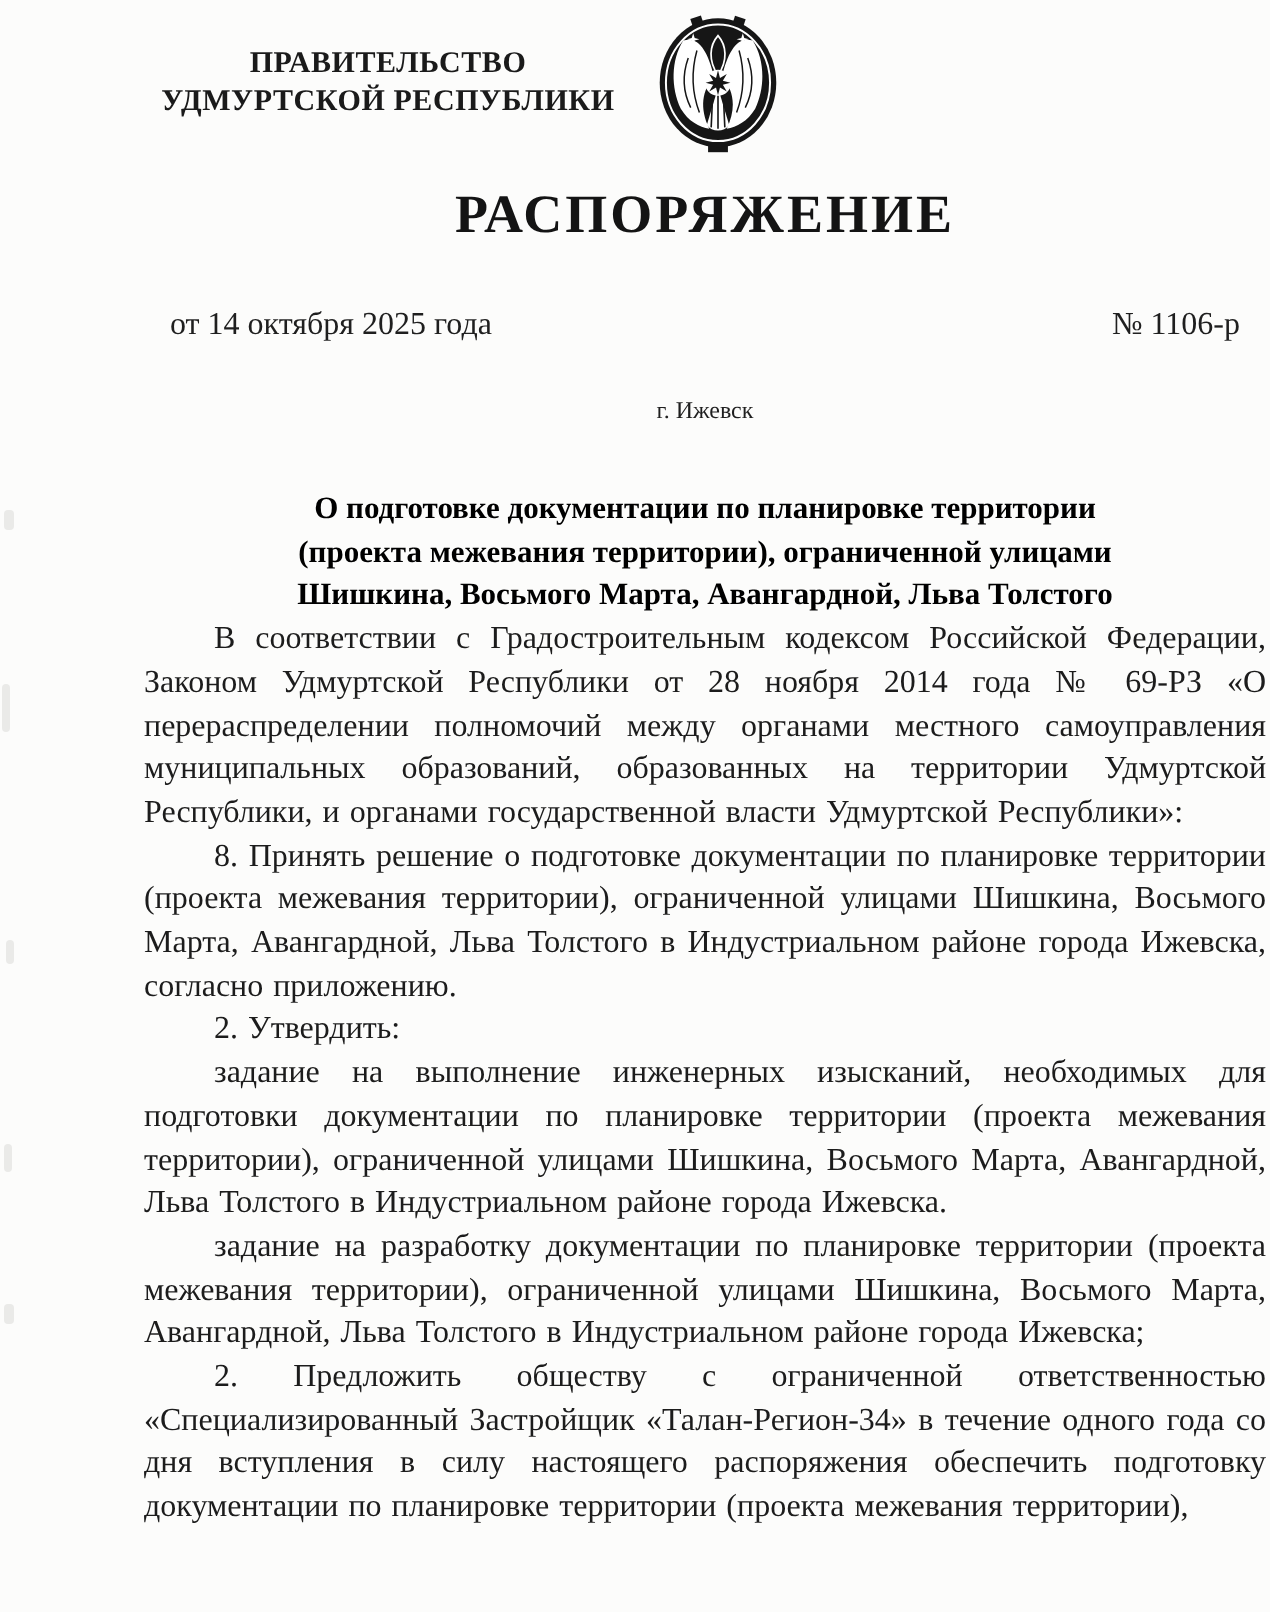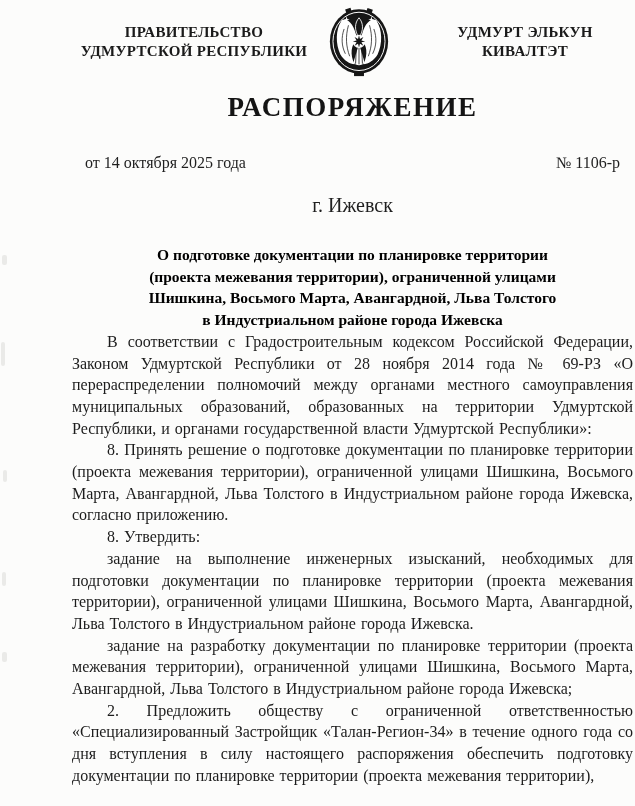--- a/index.html
+++ b/index.html
@@ -19,21 +19,21 @@
   .org-left{left:68px;width:252px;}
   .org-right{left:436px;width:178px;}
   .emblem{position:absolute;left:328px;top:5px;width:62px;height:74px;}
   
   .content-pad{padding-left:72px;padding-right:2px;}
   .doc-type{margin-top:5px;text-align:center;font-weight:bold;
             font-size:27px;line-height:32px;letter-spacing:1.5px;color:#141414;}
   .meta-row{display:flex;justify-content:space-between;
             margin-top:30px;padding-left:85px;padding-right:15px;
             font-size:16px;line-height:20px;gap:28px;}
-  .city{margin-top:22px;text-align:center;font-size:20px;line-height:20px;}
+  .city{margin-top:22px;text-align:center;font-size:12px;line-height:20px;}
   .subject{margin-top:29px;text-align:center;font-weight:bold;
            font-size:15.5px;line-height:21.7px;color:#000000;}
   
   .body-text{font-size:16px;line-height:21.7px;
              text-align:justify;word-spacing:1px;color:#1c1c1c;}
   .body-text p{margin:0;text-indent:35px;}
   
   .artifact{position:absolute;background:#9a9a96;border-radius:2px;opacity:.18;}
 </style>
 </head>
@@ -72,46 +72,41 @@
 
         <circle cx="50" cy="58" r="10.5" fill="#ffffff"></circle>
 
         <polygon fill="#161616" points="50,48 51.6,54.1 57.1,50.9 53.9,56.4 60,58 53.9,59.6 57.1,65.1 51.6,61.9 50,68 48.4,61.9 42.9,65.1 46.1,59.6 40,58 46.1,56.4 42.9,50.9 48.4,54.1"></polygon>
 
         <polygon fill="#ffffff" points="30,18 31.2,22 35,23 31.2,24 30,28 28.8,24 25,23 28.8,22"></polygon>
         <polygon fill="#ffffff" points="70,18 71.2,22 75,23 71.2,24 70,28 68.8,24 65,23 68.8,22"></polygon>
       </svg>
     </div>
 
-    <div class="org org-right">
-      <div>УДМУРТ ЭЛЬКУН</div>
-      <div>КИВАЛТЭТ</div>
-    </div>
   </div>
 
   <div class="doc-type content-pad">РАСПОРЯЖЕНИЕ</div>
 
   <div class="meta-row">
     <span>от 14 октября 2025 года</span>
     <span>№ 1106-р</span>
   </div>
 
   <div class="city content-pad">г. Ижевск</div>
 
   <div class="subject content-pad">
     <div>О подготовке документации по планировке территории</div>
     <div>(проекта межевания территории), ограниченной улицами</div>
     <div>Шишкина, Восьмого Марта, Авангардной, Льва Толстого</div>
-    <div>в Индустриальном районе города Ижевска</div>
   </div>
 
   <div class="body-text content-pad">
     <p>В соответствии с Градостроительным кодексом Российской Федерации, Законом Удмуртской Республики от 28 ноября 2014 года № 69-РЗ «О перераспределении полномочий между органами местного самоуправления муниципальных образований, образованных на территории Удмуртской Республики, и органами государственной власти Удмуртской Республики»:</p>
     <p>8. Принять решение о подготовке документации по планировке территории (проекта межевания территории), ограниченной улицами Шишкина, Восьмого Марта, Авангардной, Льва Толстого в Индустриальном районе города Ижевска, согласно приложению.</p>
-    <p>8. Утвердить:</p>
+    <p>2. Утвердить:</p>
     <p>задание на выполнение инженерных изысканий, необходимых для подготовки документации по планировке территории (проекта межевания территории), ограниченной улицами Шишкина, Восьмого Марта, Авангардной, Льва Толстого в Индустриальном районе города Ижевска.</p>
     <p>задание на разработку документации по планировке территории (проекта межевания территории), ограниченной улицами Шишкина, Восьмого Марта, Авангардной, Льва Толстого в Индустриальном районе города Ижевска;</p>
     <p>2. Предложить обществу с ограниченной ответственностью «Специализированный Застройщик «Талан-Регион-34» в течение одного года со дня вступления в силу настоящего распоряжения обеспечить подготовку документации по планировке территории (проекта межевания территории),</p>
   </div>
 
   <div class="artifact" style="left:2px;top:255px;width:5px;height:10px;"></div>
   <div class="artifact" style="left:1px;top:342px;width:4px;height:24px;"></div>
   <div class="artifact" style="left:3px;top:470px;width:4px;height:12px;"></div>
   <div class="artifact" style="left:2px;top:572px;width:4px;height:14px;"></div>
   <div class="artifact" style="left:2px;top:652px;width:5px;height:10px;"></div>

